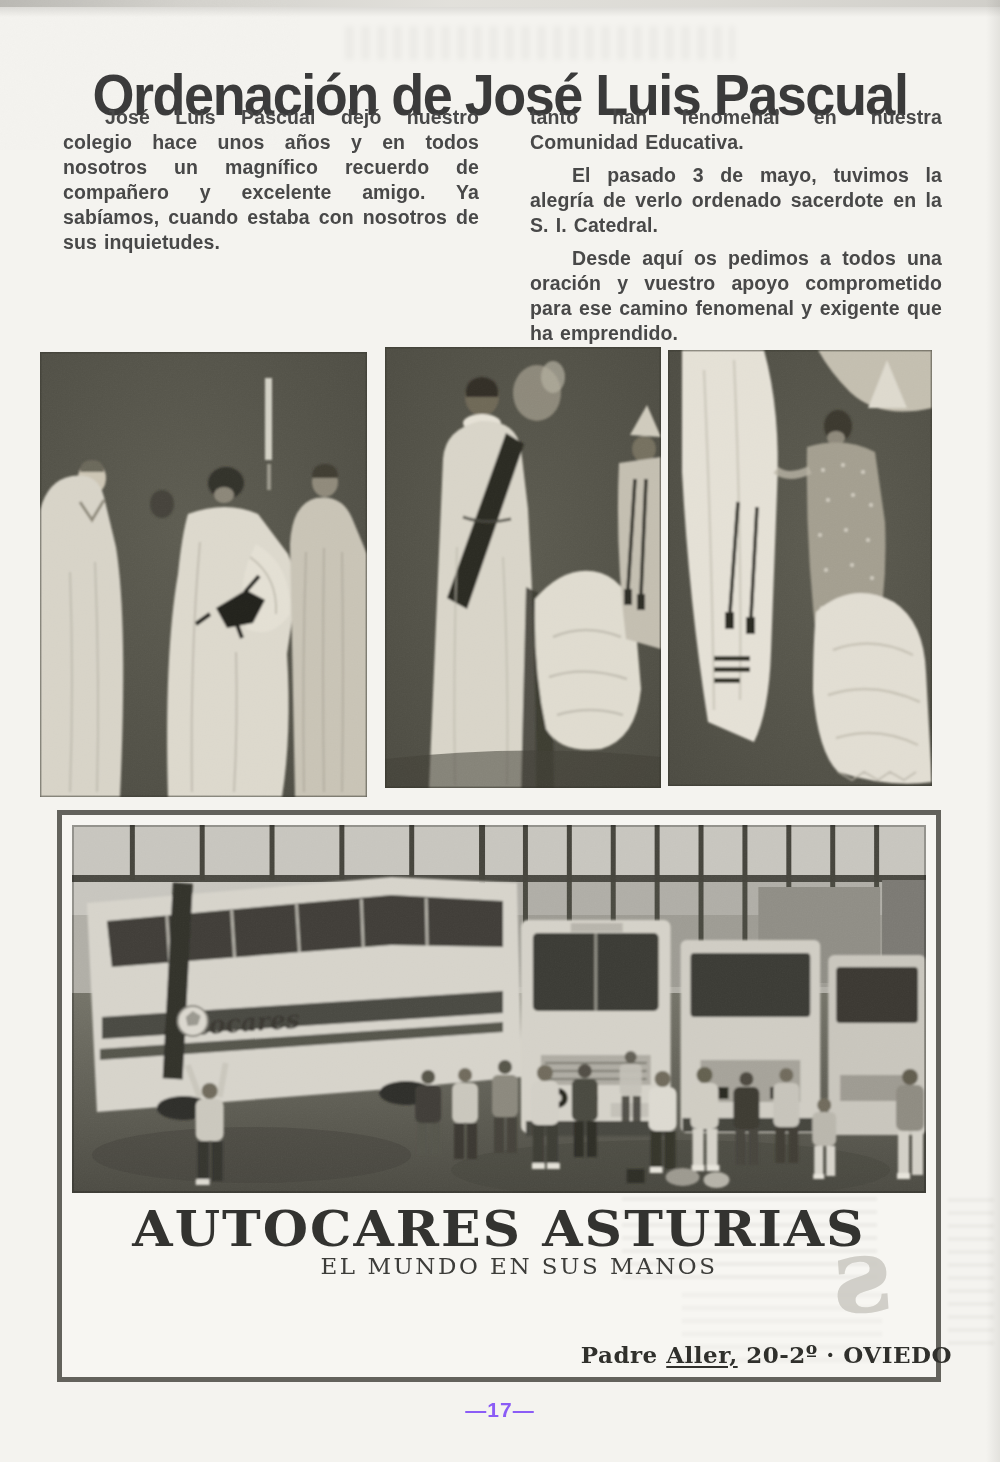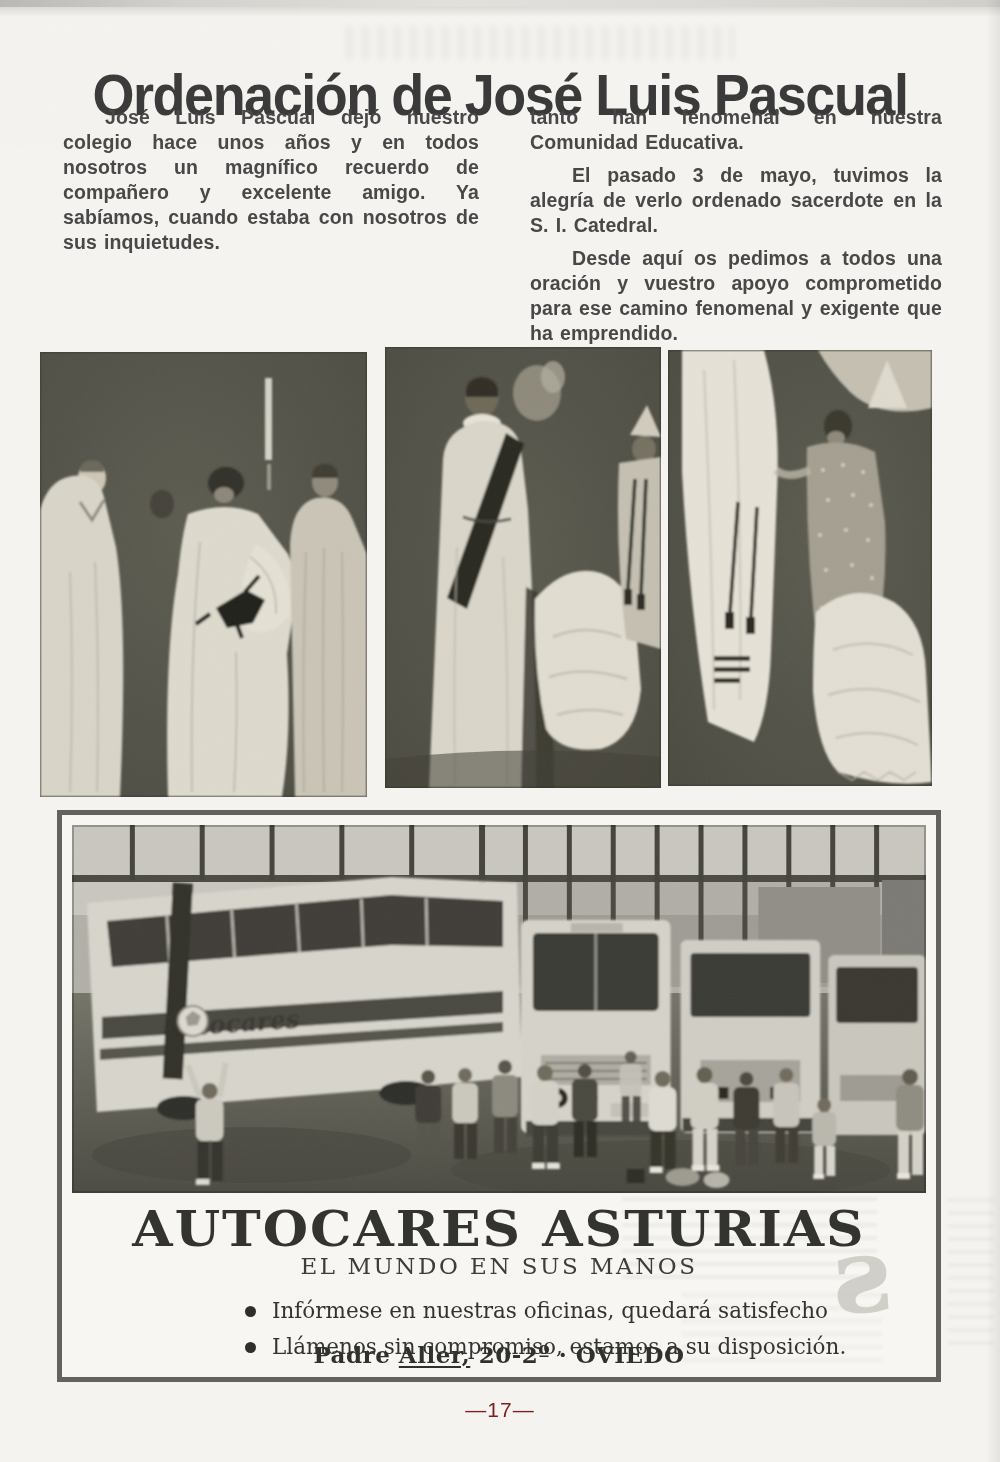--- a/index.html
+++ b/index.html
@@ -60,47 +60,47 @@
   .ad-photo svg{display:block;width:100%;height:100%;}
   .ad-brand{
     position:absolute;top:384px;left:0;width:100%;text-align:center;white-space:nowrap;
     font-family:"DejaVu Serif","Liberation Serif",serif;font-weight:bold;
     font-size:52px;letter-spacing:2px;color:#333330;
     transform:scaleY(.95);transform-origin:top center;
   }
   .ad-tagline{
     position:absolute;top:438px;left:0;width:100%;text-align:center;
     font-family:"DejaVu Serif","Liberation Serif",serif;
-    font-size:23px;letter-spacing:2.5px;color:#3d3d3a;
+    font-size:23px;letter-spacing:2.5px;color:#3d3d3a;padding-left:20px;
   }
   .ad-bullets{
     position:absolute;top:478px;left:183px;
     font-family:"DejaVu Serif","Liberation Serif",serif;
     font-size:21.5px;color:#333;line-height:36px;
   }
   .bullet-row{display:flex;align-items:center;}
   .bullet-dot{
     width:11px;height:11px;border-radius:50%;background:#2e2e2a;
     margin-right:16px;flex:0 0 auto;
   }
   .ad-address{
-    position:absolute;top:526px;left:0;width:100%;text-align:center;
+    position:absolute;top:526px;left:0;width:100%;text-align:right;
     font-family:"DejaVu Serif","Liberation Serif",serif;font-weight:bold;
-    font-size:23px;color:#30302c;letter-spacing:.5px;
+    font-size:23px;color:#30302c;letter-spacing:.5px;padding-left:16px;
   }
   .ad-address .u{text-decoration:underline;text-underline-offset:3px;}
   .ghost-s{
     position:absolute;left:770px;top:408px;z-index:1;
     font-family:"DejaVu Serif","Liberation Serif",serif;font-weight:bold;
     font-size:105px;color:#cbc9c2;line-height:1;
     transform:scaleX(-1) rotate(4deg);opacity:.85;pointer-events:none;
   }
   .page-number{
     position:absolute;top:1398px;left:0;width:100%;text-align:center;z-index:10;
-    font-size:21px;color:#7f1d1d;letter-spacing:1px;
+    font-size:21px;color:#8b5cf6;letter-spacing:1px;font-weight:bold;
   }
 </style>
 </head>
 <body>
 
 <div class="top-strip"></div>
 <div class="top-strip-fade"></div>
 <div class="edge-shade-right"></div>
 <div class="bleed-title"></div>
 
@@ -463,30 +463,20 @@
   </svg>
   </div>
 
   <div class="ghost-s">s</div>
   <div class="bleed" style="left:560px;top:382px;width:255px;height:88px;opacity:.55;"></div>
   <div class="bleed" style="left:620px;top:478px;width:200px;height:70px;opacity:.4;"></div>
 
   <div class="ad-brand">AUTOCARES ASTURIAS</div>
   <div class="ad-tagline">EL MUNDO EN SUS MANOS</div>
 
-  <div class="ad-bullets">
-    <div class="bullet-row">
-      <span class="bullet-dot"></span>
-      <span>Infórmese en nuestras oficinas, quedará satisfecho</span>
-    </div>
-    <div class="bullet-row">
-      <span class="bullet-dot"></span>
-      <span>Llámenos sin compromiso, estamos a su disposición.</span>
-    </div>
-  </div>
 
   <div class="ad-address"><span>Padre </span><span class="u">Aller,</span><span> 20-2º · OVIEDO</span></div>
 </div>
 
 <div class="bleed" style="left:948px;top:1198px;width:46px;height:150px;opacity:.45;"></div>
 
 <div class="page-number">—17—</div>
 
 <svg class="noise-overlay">
   <defs>

